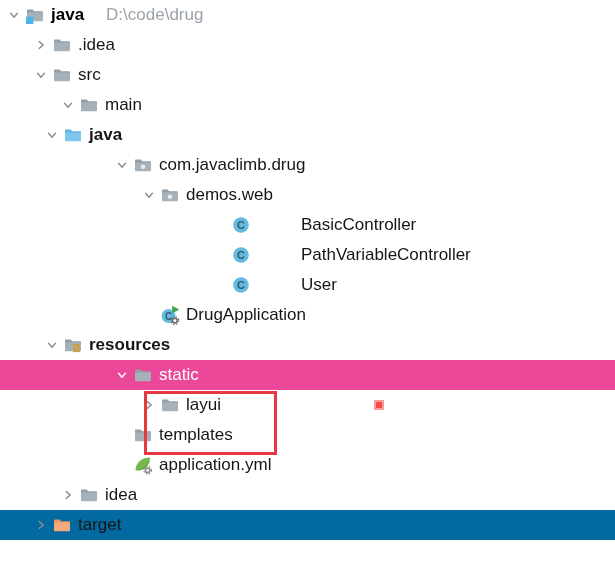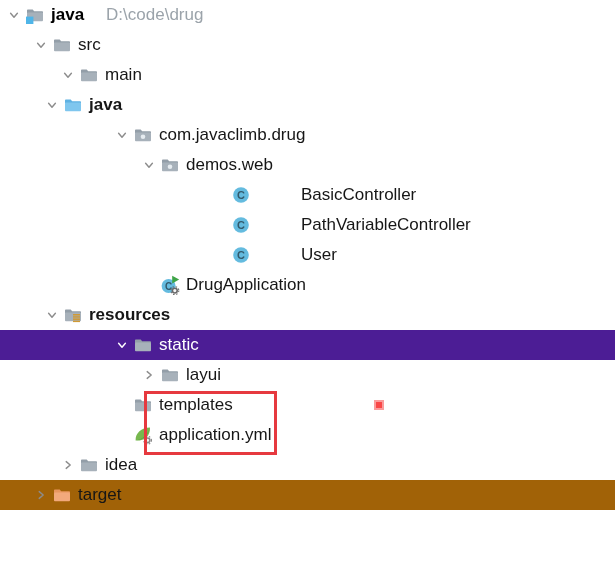--- a/index.html
+++ b/index.html
@@ -14,24 +14,24 @@
   .l0{padding-left:8px;}  .l1{padding-left:35px;} .l2{padding-left:62px;}
   .l3{padding-left:46px;font-weight:bold;} .l4{padding-left:116px;} .l5{padding-left:143px;}
   .l6{padding-left:170px;gap:44px;}
   .chev{width:17px;height:30px;display:inline-flex;align-items:center;color:#8c8c8c;flex:none;}
   .chev svg{display:block;}
   .icon{width:20px;height:20px;display:inline-flex;flex:none;margin-right:6px;}
   .icon svg{width:20px;height:20px;display:block;}
   .lbl{font-size:17px;color:#161616;line-height:30px;}
   .row-root .lbl{font-weight:700;color:#000;}
   .path{font-size:17px;color:#9ba3aa;margin-left:22px;}
-  .selected{background:#4c1d95;}
+  .selected{background:#ec4899;}
   .selected .lbl{color:#ffffff;}
   .selected .chev{color:#ffffff;}
-  .excluded-row{background:#a16207;}
+  .excluded-row{background:#0369a1;}
   .annotation-rect{
     position:absolute;left:144px;top:391px;width:133px;height:64px;
     border:3px solid #e6393f;box-sizing:border-box;pointer-events:none;
   }
   .annotation-dot{
     position:absolute;left:374px;top:400px;width:10px;height:10px;
     background:#f94747;border:2px solid #fa9b9b;box-sizing:border-box;pointer-events:none;
   }
   .defs{position:absolute;width:0;height:0;overflow:hidden;}
 </style>
@@ -108,20 +108,33 @@
       </span>
     <span class="icon">
         <svg viewBox="0 0 20 20">
           <use href="#sym-folder-project"></use>
         </svg>
       </span>
     <span class="lbl">java</span>
     <span class="path">D:\code\drug</span>
   </div>
 
+  <div class="row l1">
+    <span class="chev">
+        <svg width="12" height="12">
+          <use href="#sym-chev-right"></use>
+        </svg>
+      </span>
+    <span class="icon">
+        <svg viewBox="0 0 20 20">
+          <use href="#sym-folder"></use>
+        </svg>
+      </span>
+    <span class="lbl">.idea</span>
+  </div>
 
   <div class="row l1">
     <span class="chev">
         <svg width="12" height="12">
           <use href="#sym-chev-down"></use>
         </svg>
       </span>
     <span class="icon">
         <svg viewBox="0 0 20 20">
           <use href="#sym-folder"></use>

